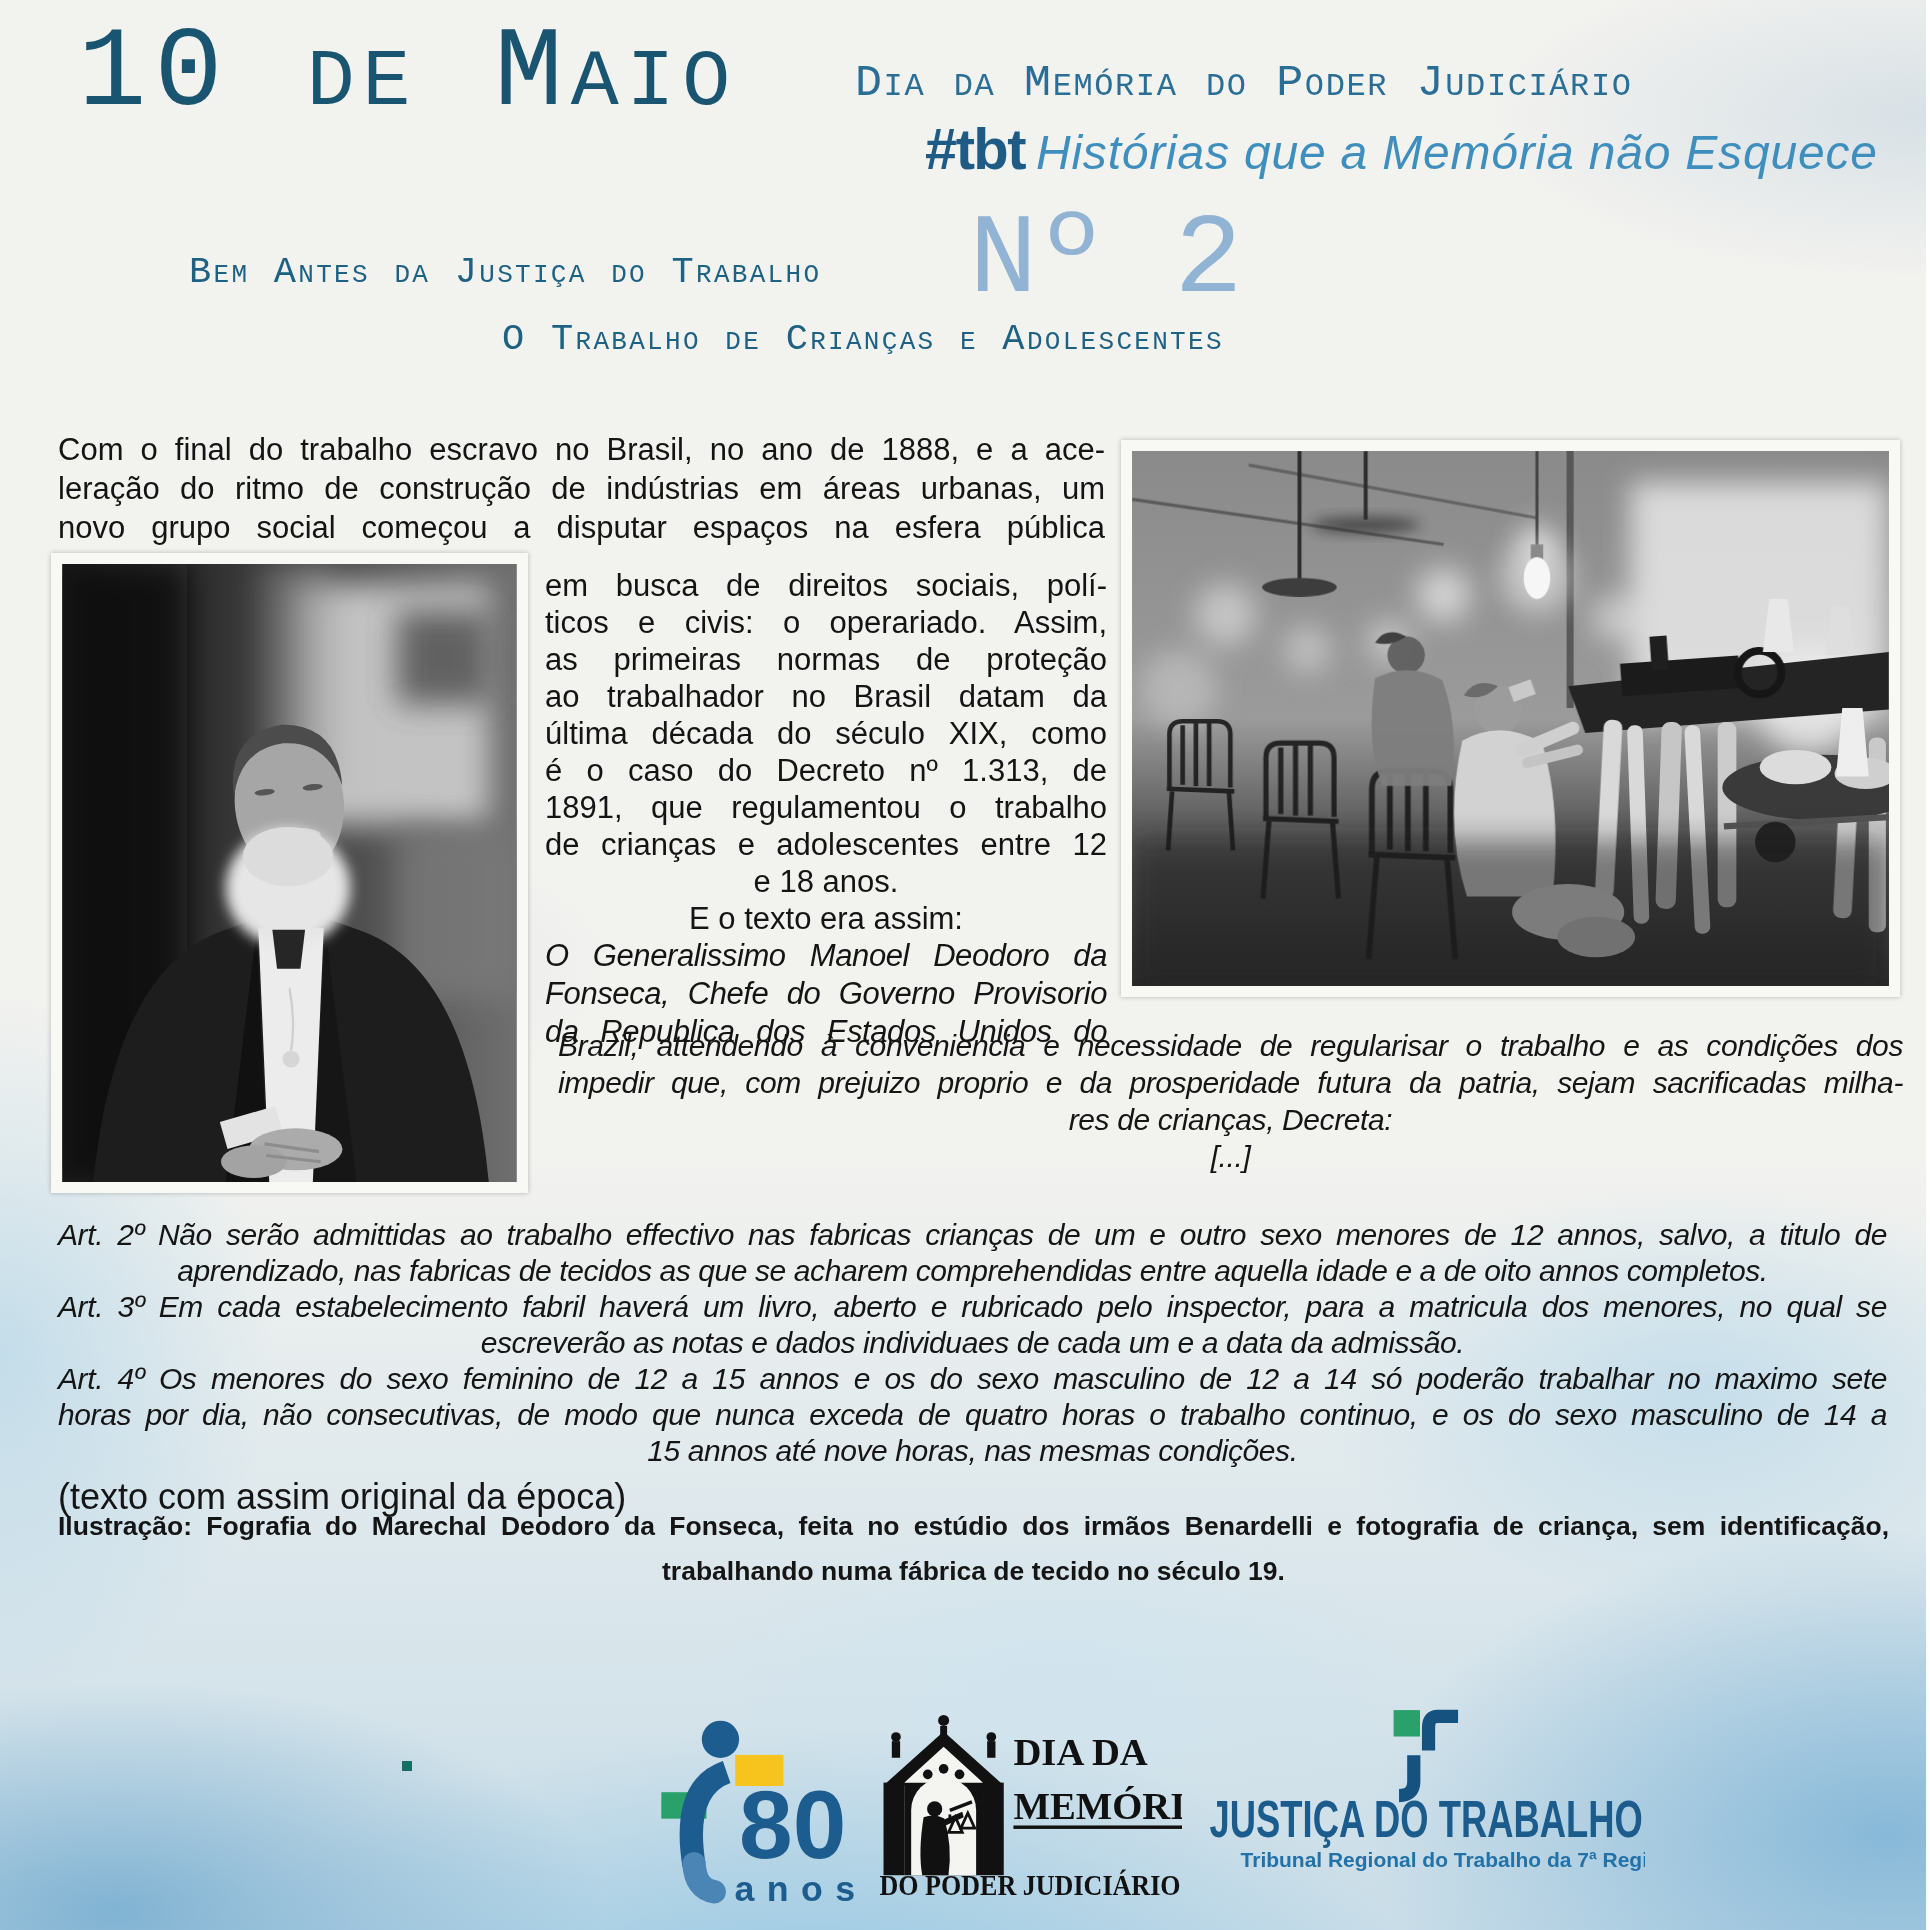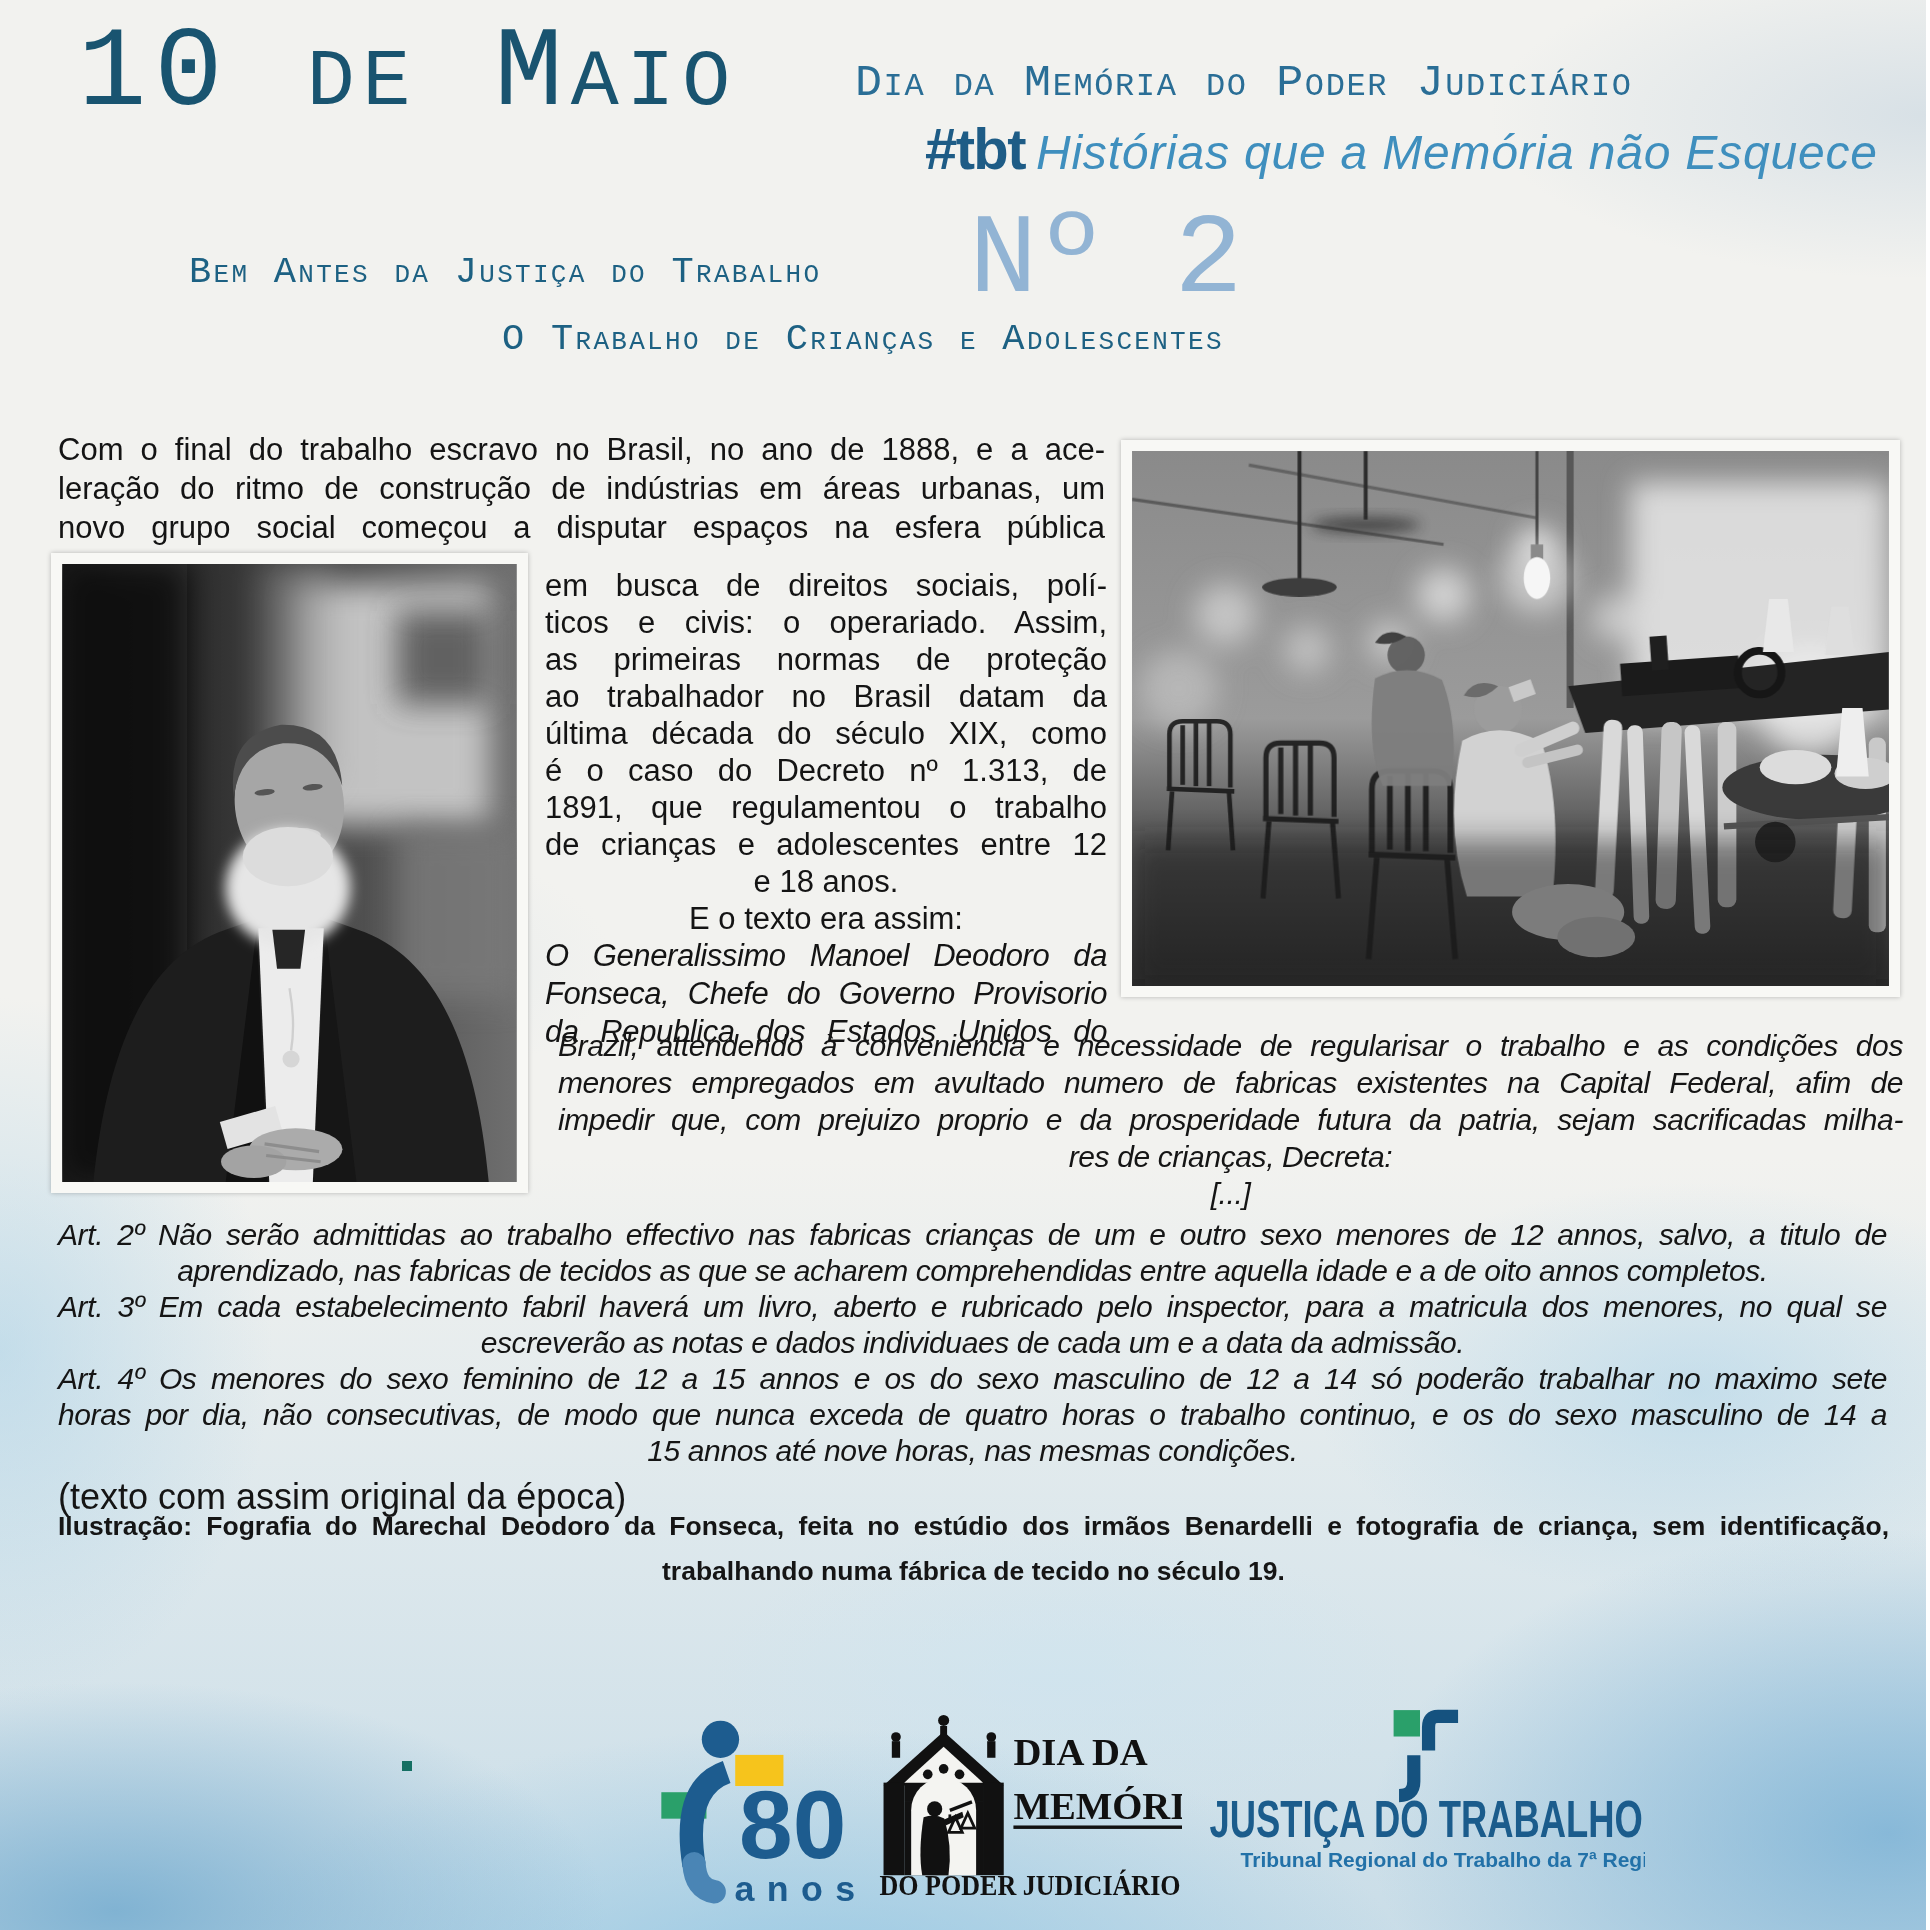--- a/index.html
+++ b/index.html
@@ -253,21 +253,20 @@
     <div class="ln jline">de crianças e adolescentes entre 12</div>
     <div class="ln lline">e 18 anos.</div>
     <div class="ln lline">E o texto era assim:</div>
     <div class="ln it jline" style="line-height:38px;">O Generalissimo Manoel Deodoro da</div>
     <div class="ln it jline" style="line-height:38px;">Fonseca, Chefe do Governo Provisorio</div>
     <div class="ln it jline" style="line-height:38px;">da Republica dos Estados Unidos do</div>
   </div>
 
   <div class="abs it decree-wide">
     <div class="jline">Brazil, attendendo à conveniencia e necessidade de regularisar o trabalho e as condições dos</div>
-    <div class="jline">menores empregados em avultado numero de fabricas existentes na Capital Federal, afim de</div>
     <div class="jline">impedir que, com prejuizo proprio e da prosperidade futura da patria, sejam sacrificadas milha-</div>
     <div class="lline">res de crianças, Decreta:</div>
     <div class="lline">[...]</div>
   </div>
 
   <div class="abs it articles">
     <div class="jline">Art. 2º Não serão admittidas ao trabalho effectivo nas fabricas crianças de um e outro sexo menores de 12 annos, salvo, a titulo de</div>
     <div class="lline">aprendizado, nas fabricas de tecidos as que se acharem comprehendidas entre aquella idade e a de oito annos completos.</div>
     <div class="jline">Art. 3º Em cada estabelecimento fabril haverá um livro, aberto e rubricado pelo inspector, para a matricula dos menores, no qual se</div>
     <div class="lline">escreverão as notas e dados individuaes de cada um e a data da admissão.</div>

